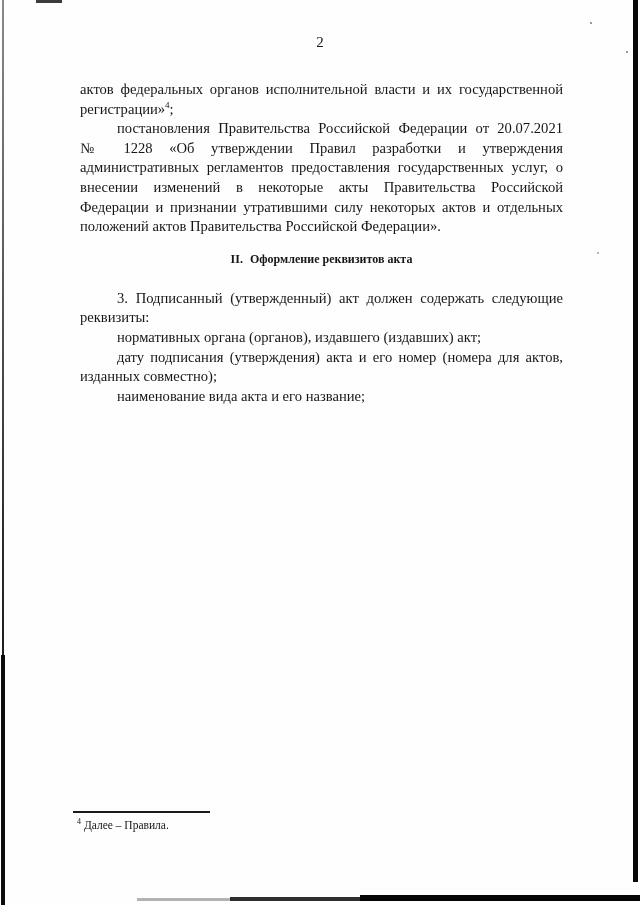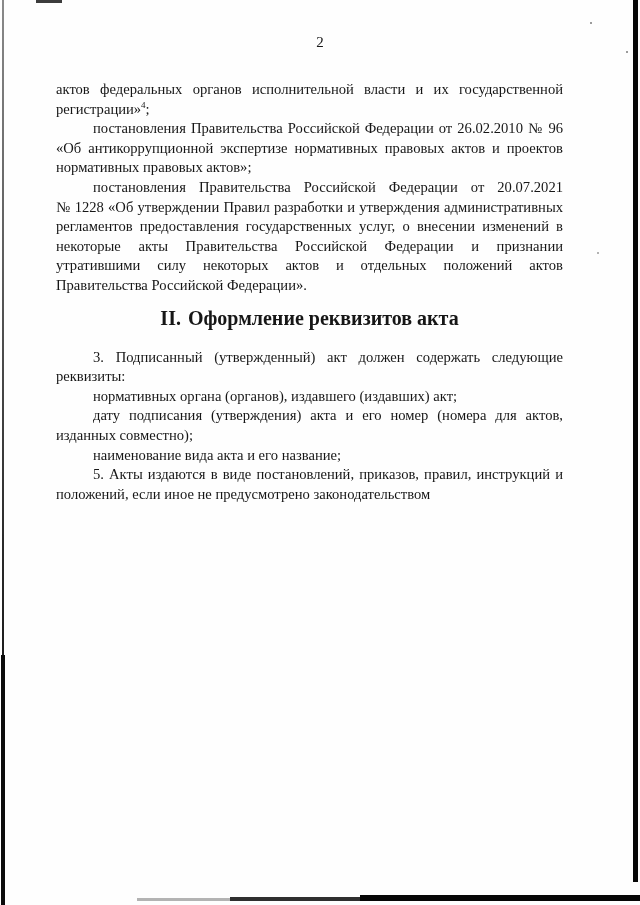--- a/index.html
+++ b/index.html
@@ -13,35 +13,35 @@
     color: #161616;
   }
   .page-number {
     margin-top: 33px;
     text-align: center;
     font-size: 15px;
     line-height: 18px;
   }
   .body-text {
     margin-top: 29px;
-    padding-left: 56px;
+    padding-left: 80px;
     padding-right: 77px;
     font-size: 14.6px;
     line-height: 19.6px;
   }
   .para {
     margin: 0;
     text-align: justify;
     text-indent: 37px;
   }
   .para.noindent { text-indent: 0; }
   .para sup { font-size: 9px; line-height: 0; }
   .section-heading {
     margin: 12px 0 20px 0;
-    font-size: 20px;
+    font-size: 12px;
     line-height: 20px;
     font-weight: 700;
     text-align: center;
     text-indent: 0;
   }
   .section-heading .hnum { margin-right: 7px; }
   .footnote-area {
     position: absolute;
     left: 0;
     top: 811px;
@@ -80,32 +80,34 @@
 </head>
 <body>
 
 <div class="page">
 
   <div class="page-number">2</div>
 
   <div class="body-text">
     <p class="para noindent"><span>актов федеральных органов исполнительной власти и их государственной регистрации»</span><sup>4</sup><span>;</span></p>
 
-    <p class="para">постановления Правительства Российской Федерации от 26.02.2010 №&nbsp;96 «Об антикоррупционной экспертизе нормативных правовых актов и проектов нормативных правовых актов»;</p>
     <p class="para">постановления Правительства Российской Федерации от 20.07.2021 №&nbsp;1228 «Об утверждении Правил разработки и утверждения административных регламентов предоставления государственных услуг, о внесении изменений в некоторые акты Правительства Российской Федерации и признании утратившими силу некоторых актов и отдельных положений актов Правительства Российской Федерации».</p>
 
     <h2 class="section-heading"><span class="hnum">II.</span><span>Оформление реквизитов акта</span></h2>
 
     <p class="para">3.&nbsp;Подписанный (утвержденный) акт должен содержать следующие реквизиты:</p>
     <p class="para">нормативных органа (органов), издавшего (издавших) акт;</p>
     <p class="para">дату подписания (утверждения) акта и его номер (номера для актов, изданных совместно);</p>
     <p class="para">наименование вида акта и его название;</p>
-    <p class="para">5.&nbsp;Акты издаются в виде постановлений, приказов, правил, инструкций и положений, если иное не предусмотрено законодательством</p>
   </div>
 
+  <div class="footnote-area">
+    <div class="footnote-rule"></div>
+    <div class="footnote-text"><sup>4</sup> <span>Далее – Правила.</span></div>
+  </div>
 
   <div class="artifact edge-left-thin"></div>
   <div class="artifact edge-left-thick"></div>
   <div class="artifact edge-right"></div>
   <div class="artifact bottom-gray"></div>
   <div class="artifact bottom-mid"></div>
   <div class="artifact bottom-black"></div>
   <div class="artifact top-dash"></div>
   <div class="artifact speck speck1"></div>
   <div class="artifact speck speck2"></div>

